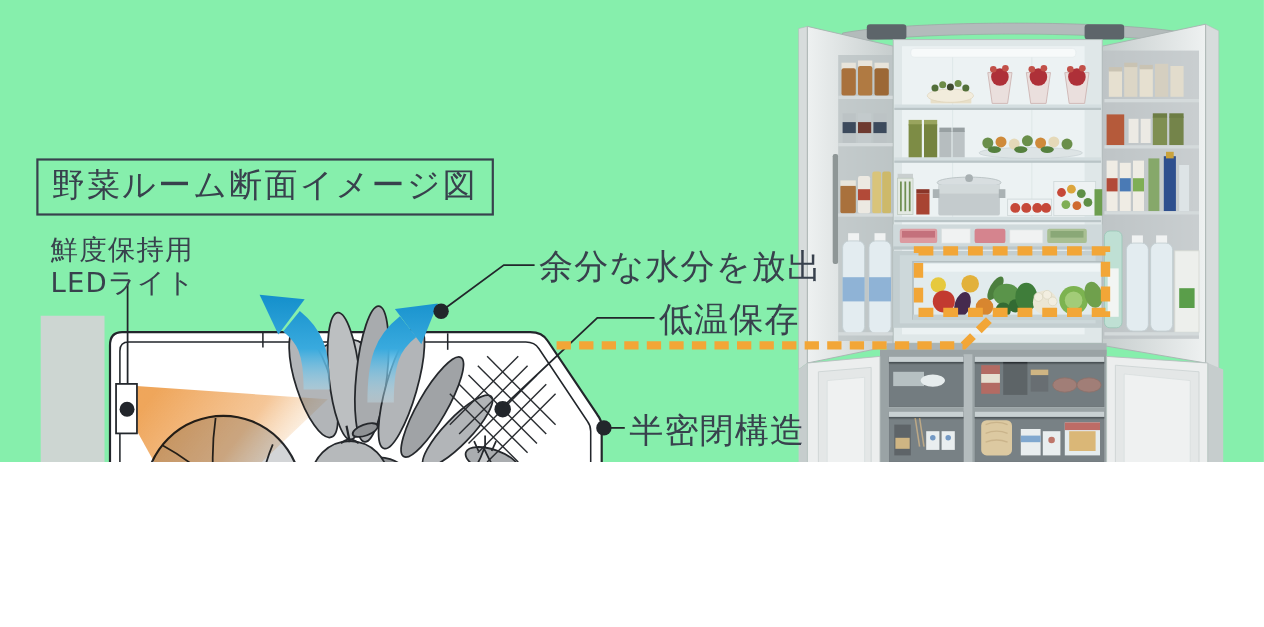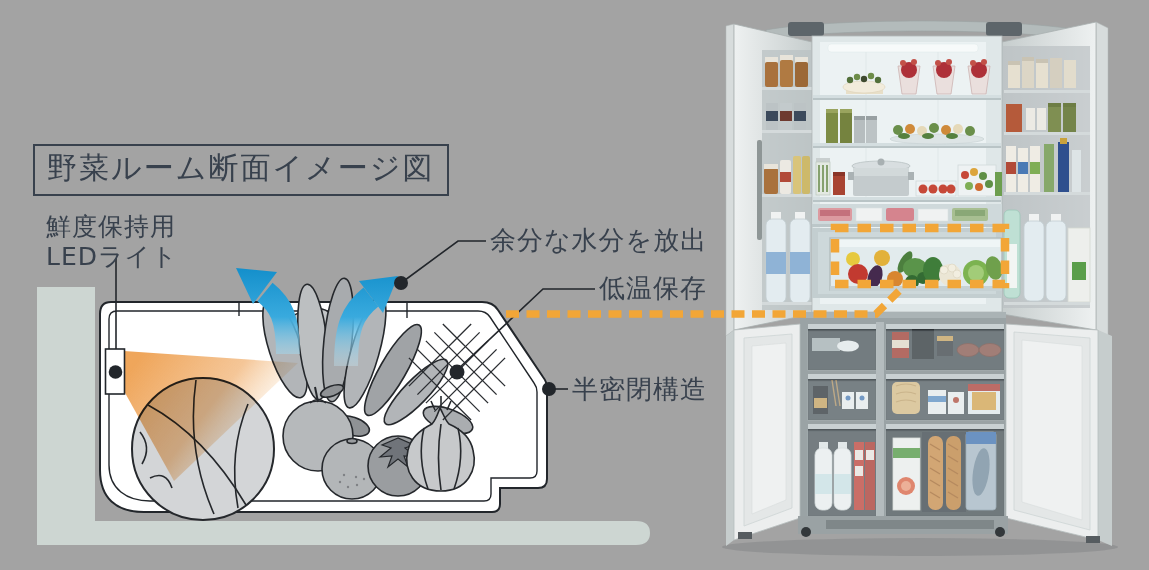--- a/index.html
+++ b/index.html
@@ -1,19 +1,19 @@
 <!DOCTYPE html>
 <html><head>
 <meta charset="utf-8">
 <style>
   html,body{margin:0;padding:0;background:#fff;}
-  .screen{position:relative;width:1149px;height:570px;background:#a3a3a3;overflow:hidden;
+  .screen{position:relative;width:1149px;height:420px;background:#86efac;overflow:hidden;
           font-family:"DejaVu Sans","Liberation Sans",sans-serif;}
   .screen svg{position:absolute;left:0;top:0;}
-  .lbl{position:absolute;color:#38414d;font-weight:500;font-size:26px;line-height:1.15;
+  .lbl{position:absolute;color:#38414d;font-weight:500;font-size:31px;line-height:1.15;
        white-space:nowrap;letter-spacing:1px;z-index:5;}
   .title-box{position:absolute;left:33px;top:144px;border:2.5px solid #38414d;color:#38414d;
        font-size:30px;font-weight:500;letter-spacing:2px;padding:2px 12px 5px 12px;z-index:5;
        background:transparent;white-space:nowrap;}
   .led-label{left:46px;top:212px;font-size:25px;line-height:30px;}
   .moisture-label{left:490px;top:226px;}
   .lowtemp-label{left:599px;top:274px;}
   .seal-label{left:572px;top:375px;}
 </style>
 </head>

